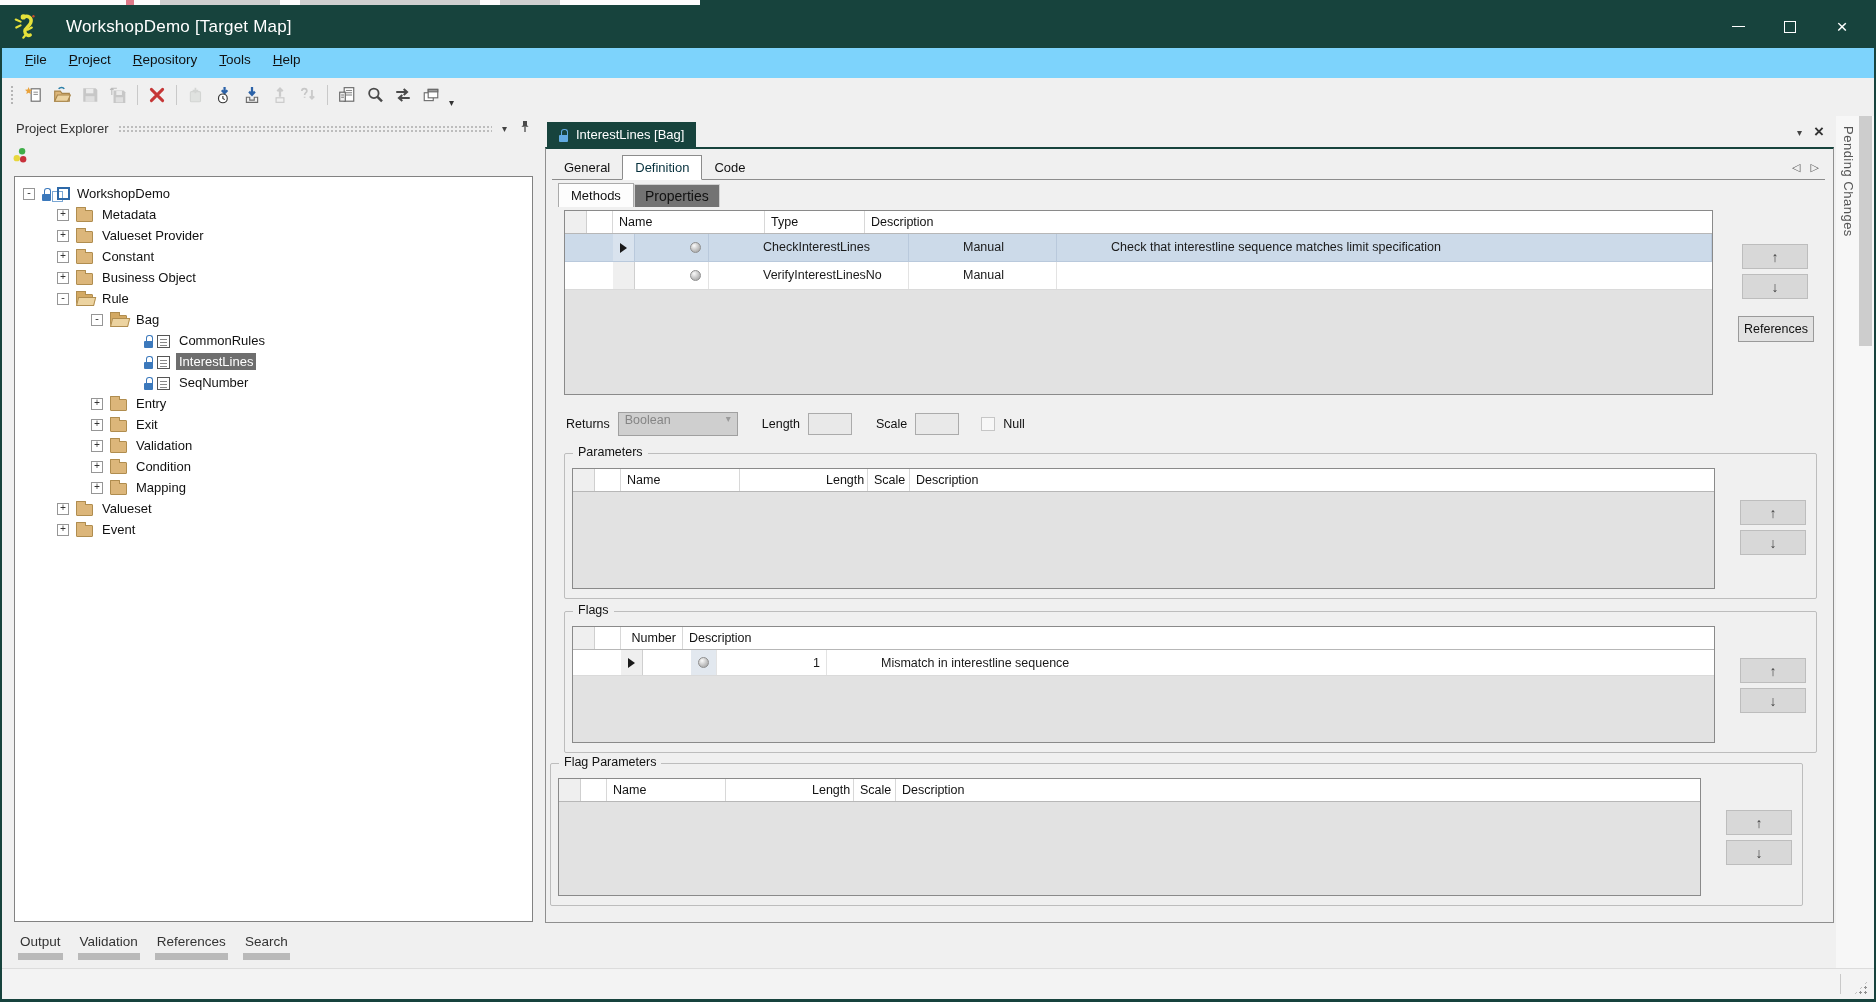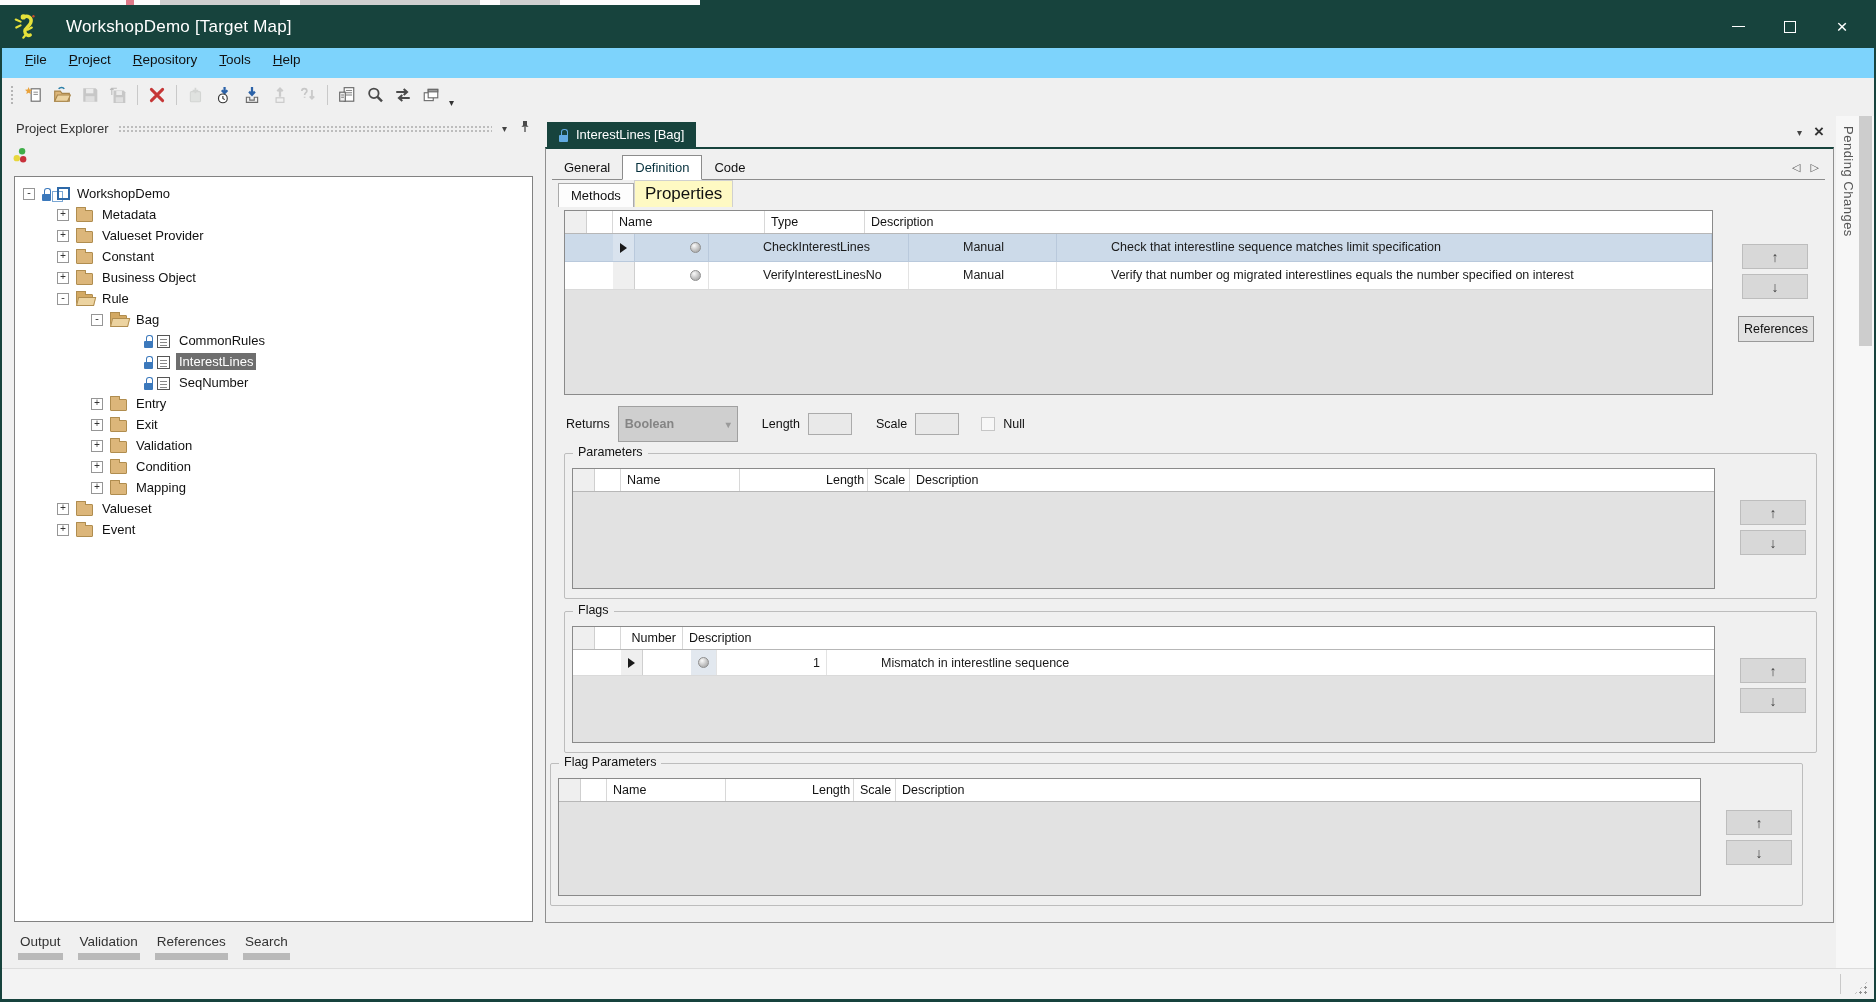--- a/index.html
+++ b/index.html
@@ -89,21 +89,21 @@
   .doc-btns .caret { font-size:10px; color:#444; }
   .doc-btns .x { font-size:17px; font-weight:bold; color:#333; line-height:14px; }
   .doccontent { position:absolute; left:0; top:25px; width:1289px; height:776px; background:#f0f0f0; border:1px solid #8f8f8f; border-top:2px solid #17433d; }
 
   .tabsrow { position:absolute; left:6px; top:6px; right:8px; height:25px; border-bottom:1px solid #8c8c8c; display:flex; align-items:flex-end; }
   .tab { padding:3px 12px 4px 12px; font-size:13px; color:#111; }
   .tab.active { background:#fff; border:1px solid #8c8c8c; border-bottom:1px solid #fff; margin-bottom:-1px; padding-top:4px; color:#05303c; }
   .tab-arrows { position:absolute; right:6px; bottom:5px; display:flex; gap:10px; font-size:11px; color:#555; }
 
   .subtabs { position:absolute; left:12px; top:35px; height:23px; display:flex; align-items:flex-end; }
-  .subtab { padding:3px 10px; font-size:17px; color:#111; background:#fef9c3; border:1px solid #d0d0d0; border-bottom:none; }
+  .subtab { padding:3px 10px; font-size:14px; color:#111; background:#737373; border:1px solid #d0d0d0; border-bottom:none; }
   .subtab.active { background:#fdfdfd; border-color:#aaa; padding:4px 12px; font-size:13px; }
 
   
   .grid { background:#fff; border:1px solid #8a8a8a; display:flex; flex-direction:column; overflow:hidden; }
   .g-head { display:flex; height:23px; background:#fff; border-bottom:1px solid #b7b7b7; flex:0 0 auto; }
   .g-head .c { font-size:12.5px; color:#111; padding:4px 6px 0 6px; border-right:1px solid #d8d8d8; overflow:hidden; white-space:nowrap; }
   .g-row { display:flex; border-bottom:1px solid #dadada; background:#fff; flex:0 0 auto; }
   .g-row .c { padding:6px 6px 0 6px; font-size:12.5px; border-right:1px solid #e3e3e3; overflow:hidden; white-space:nowrap;margin-left:48px; }
   .g-fill { flex:1; background:#e2e2e2; }
   .c.sel { width:22px; background:#efefef; border-right:1px solid #cfcfcf; display:flex; align-items:center; justify-content:center; padding:0 !important; }
@@ -118,21 +118,21 @@
   .g-row.selected { background:#ccdae9; border-bottom:1px solid #b9c9dc; }
   .g-row.selected .c { border-right:1px solid #b9c9dc; }
   .g-row.selected .c.sel { background:#d9e3ee; }
 
   .side-btn { position:absolute; width:66px; height:25px; background:#d8d8d8; border:1px solid #bdbdbd; display:flex; align-items:center; justify-content:center; font-size:14px; color:#3f3f3f; }
   .refs-btn { position:absolute; left:1192px; top:167px; width:76px; height:26px; background:#e2e2e2; border:1px solid #9a9a9a; font-size:12.5px; color:#111; display:flex; align-items:center; justify-content:center; }
 
   
   .returnsrow { position:absolute; left:20px; top:262px; height:26px; display:flex; align-items:center; gap:8px; }
   .returnsrow .lbl { font-size:12.5px; color:#111; }
-  .combo { width:120px; height:36px; background:#cfcfcf; border:1px solid #a0a0a0; color:#858585; display:flex; align-items:center; padding:0 6px; justify-content:space-between; font-size:12.5px;font-weight:bold; }
+  .combo { width:120px; height:24px; background:#cfcfcf; border:1px solid #a0a0a0; color:#858585; display:flex; align-items:flex-start; padding:0 6px; justify-content:space-between; font-size:12.5px; }
   .combo .caret { color:#9a9a9a; font-size:10px; }
   .mini-input { width:44px; height:22px; background:#e9e9e9; border:1px solid #ababab; }
   .chk { width:14px; height:14px; background:#f7f7f7; border:1px solid #c6c6c6; margin-left:14px; }
   .null-lbl { color:#8b8b8b; }
   .gap-l { margin-left:16px; }
 
   
   .group { position:absolute; border:1px solid #bdbdbd; border-radius:2px; }
   .glabel { position:absolute; top:-9px; left:8px; background:#f0f0f0; padding:0 5px; font-size:12.5px; color:#111; }
   .group .grid { position:absolute; left:7px; top:14px; width:1143px; bottom:9px; } 
@@ -486,21 +486,20 @@
           <span class="c type">Manual</span>
           <span class="c desc">Check that interestline sequence matches limit specification</span>
         </div>
         <div class="g-row">
           <span class="c sel"></span>
           <span class="c ico">
               <span class="sphere"></span>
             </span>
           <span class="c name">VerifyInterestLinesNo</span>
           <span class="c type">Manual</span>
-          <span class="c desc">Verify that number og migrated interestlines equals the number specified on interest</span>
         </div>
         <div class="g-fill"></div>
       </div>
       <div class="side-btn" style="left:1196px;top:95px;">
           <span>↑</span>
         </div>
       <div class="side-btn" style="left:1196px;top:125px;">
           <span>↓</span>
         </div>
       <div class="refs-btn">

